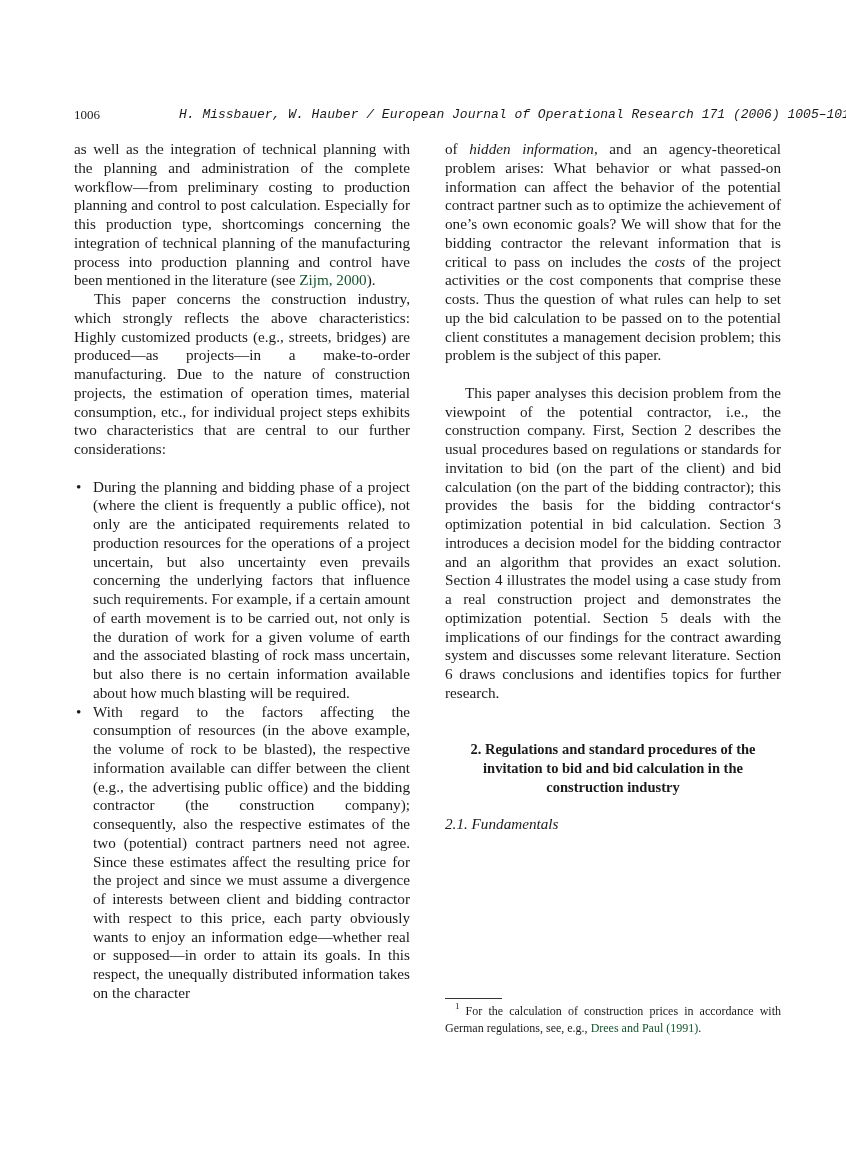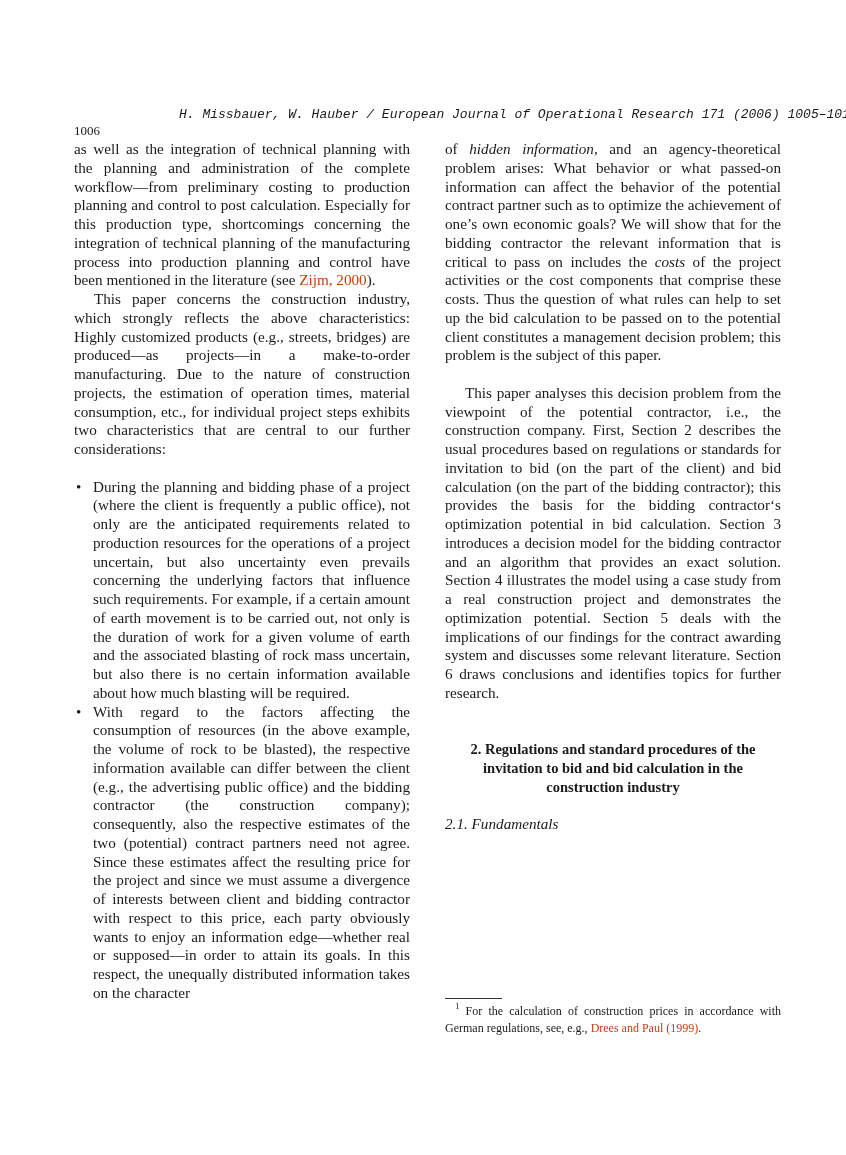--- a/index.html
+++ b/index.html
@@ -1,28 +1,28 @@
 <!DOCTYPE html>
 <html><head>
 <meta charset="utf-8">
 <style>
   html, body { margin: 0; padding: 0; background: #ffffff; }
   body { width: 846px; height: 1155px; position: relative; overflow: hidden;
          font-family: "Liberation Serif", "DejaVu Serif", serif; color: #1a1a1a; }
   .header { position: absolute; top: 106px; left: 74px; width: 712px; height: 18px;
             font-size: 13px; line-height: 18px; }
-  .page-num { position: absolute; left: 0; top: 0; margin-top: 16px; }
+  .page-num { position: absolute; left: 0; top: 0; }
   .running-head { position: absolute; left: 105px; top: 0; font-style: italic; white-space: nowrap; font-family: Liberation Mono, monospace; }
   .col { position: absolute; top: 140px; width: 336px; font-size: 15.2px; line-height: 18.75px;
          text-align: justify; }
   .col-left { left: 74px; }
   .col-right { left: 445px; }
   .col p { margin: 0; }
   .indent { text-indent: 20px; }
-  .link { color: #c2410c; }
+  .link { color: #14532d; }
   .it { font-style: italic; }
   ul.bullets { list-style: none; margin: 18.75px 0 0 0; padding: 0; }
   ul.bullets li { position: relative; padding-left: 19px; }
   ul.bullets li .bullet { position: absolute; left: 2px; top: 0; }
   .gap { height: 18.75px; }
   .gap2 { height: 37.5px; }
   .sec-head { font-weight: bold; font-size: 14.5px; line-height: 18.75px; text-align: center; }
   .subsec-head { font-style: italic; text-align: left; }
   .fn-rule { position: absolute; left: 445px; top: 998px; width: 57px; height: 1px; background: #333; }
   .footnote { position: absolute; left: 445px; top: 1003px; width: 336px; font-size: 12px;
@@ -59,14 +59,14 @@
   <p class="indent">This paper analyses this decision problem from the viewpoint of the potential contractor, i.e., the construction company. First, Section 2 describes the usual procedures based on regulations or standards for invitation to bid (on the part of the client) and bid calculation (on the part of the bidding contractor); this provides the basis for the bidding contractor‘s optimization potential in bid calculation. Section 3 introduces a decision model for the bidding contractor and an algorithm that provides an exact solution. Section 4 illustrates the model using a case study from a real construction project and demonstrates the optimization potential. Section 5 deals with the implications of our findings for the contract awarding system and discusses some relevant literature. Section 6 draws conclusions and identifies topics for further research.</p>
   <div class="gap2"></div>
   <div class="sec-head">2. Regulations and standard procedures of the invitation to bid and bid calculation in the construction industry</div>
   <div class="gap"></div>
   <div class="subsec-head">2.1. Fundamentals</div>
   <div class="gap"></div>
 </div>
 
 <div class="fn-rule"></div>
 <div class="footnote">
-  <span class="fn-text"><sup>1</sup><span> For the calculation of construction prices in accordance with German regulations, see, e.g., </span><a class="link">Drees and Paul (1999)</a><span>.</span></span>
+  <span class="fn-text"><sup>1</sup><span> For the calculation of construction prices in accordance with German regulations, see, e.g., </span><a class="link">Drees and Paul (1991)</a><span>.</span></span>
 </div>
 
 </body></html>

